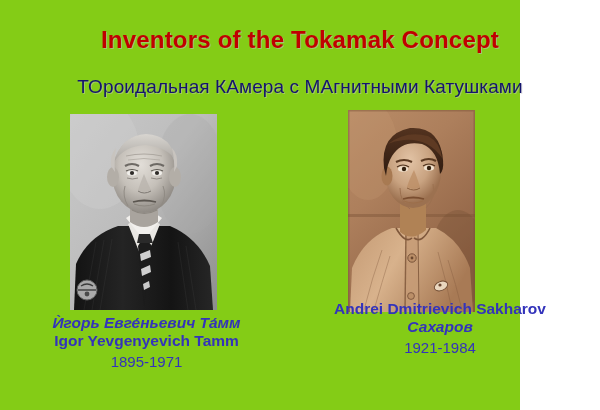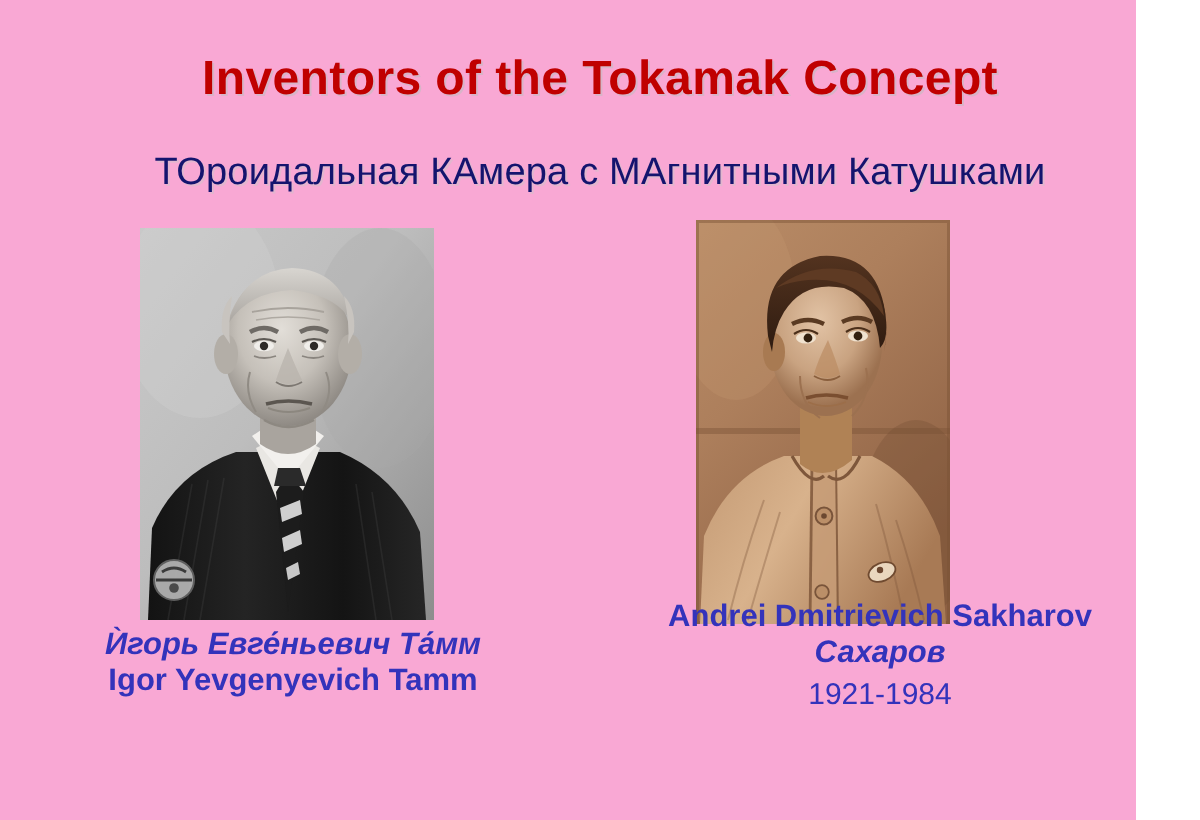--- a/index.html
+++ b/index.html
@@ -12,22 +12,21 @@
     background: #ffffff;
     font-family: "Liberation Sans", sans-serif;
     overflow: hidden;
     position: relative;
   }
 
   .slide {
     position: relative;
     width: 520px;
     height: 410px;
-    background: #f9a8d4;
-    padding-left: 48px;
+    background: #84cc16;
   }
 
   
   .title {
     position: absolute;
     left: 0;
     top: 26px;
     width: 600px;
     text-align: center;
     font-size: 24px;
@@ -314,20 +313,21 @@
           <ellipse cx="93" cy="176" rx="7" ry="4.5" fill="none" stroke="#6f4a30" stroke-width="0.9" transform="rotate(-22 93 176)"></ellipse>
           <circle cx="92" cy="175" r="1.6" fill="#6b4730"></circle>
         </g>
       </g>
     </svg>
   </div>
 
   <div class="caption caption-left">
     <div class="cap-line cap-cyr">Ѝгорь Евге́ньевич Та́мм</div>
     <div class="cap-line cap-latin">Igor Yevgenyevich Tamm</div>
+    <div class="cap-line cap-years">1895-1971</div>
   </div>
 
   <div class="caption caption-right">
     <div class="cap-line cap-latin">Andrei Dmitrievich Sakharov</div>
     <div class="cap-line cap-cyr">Сахаров</div>
     <div class="cap-line cap-years">1921-1984</div>
   </div>
 
 </div>
 

